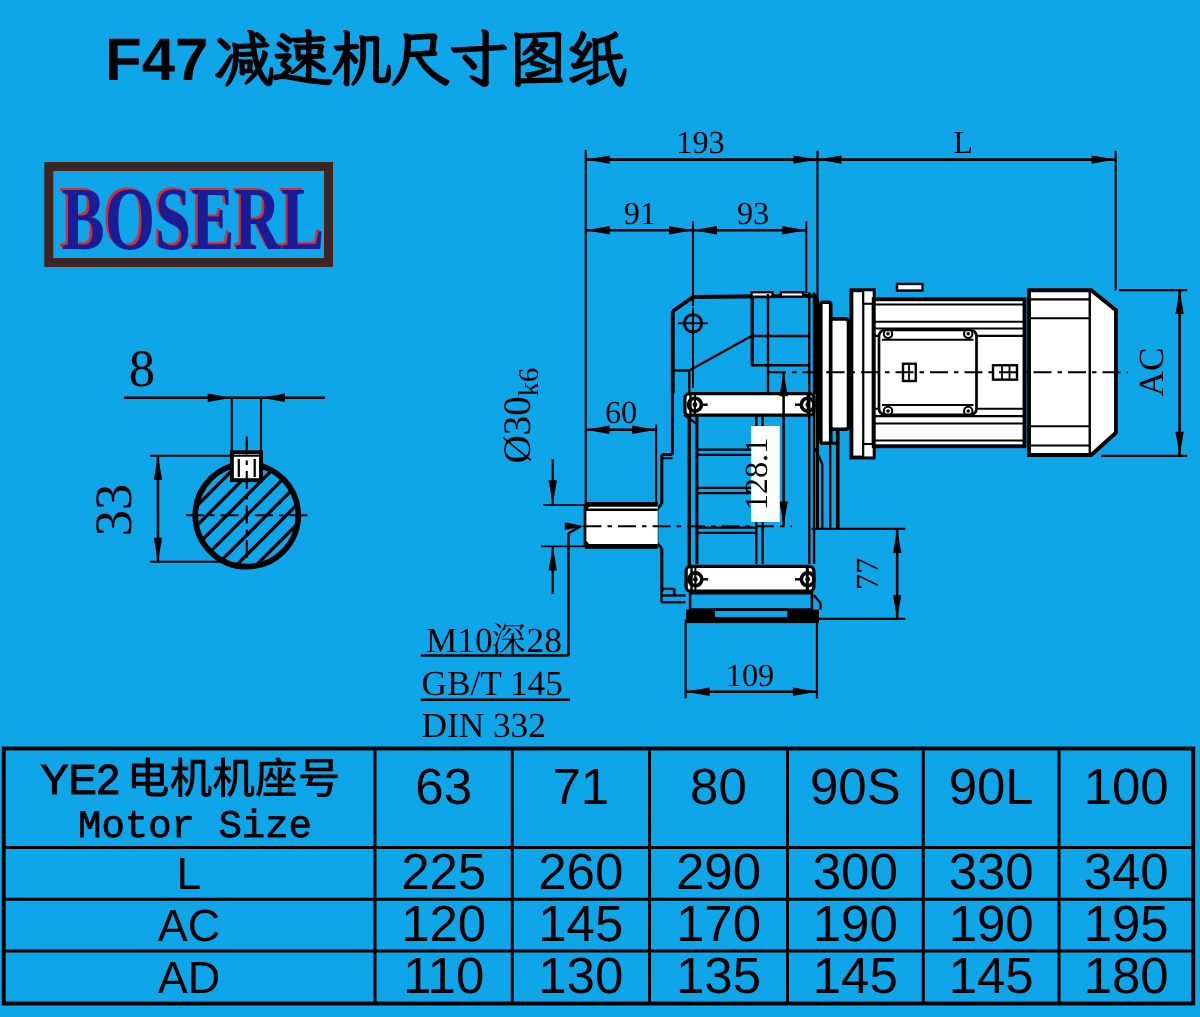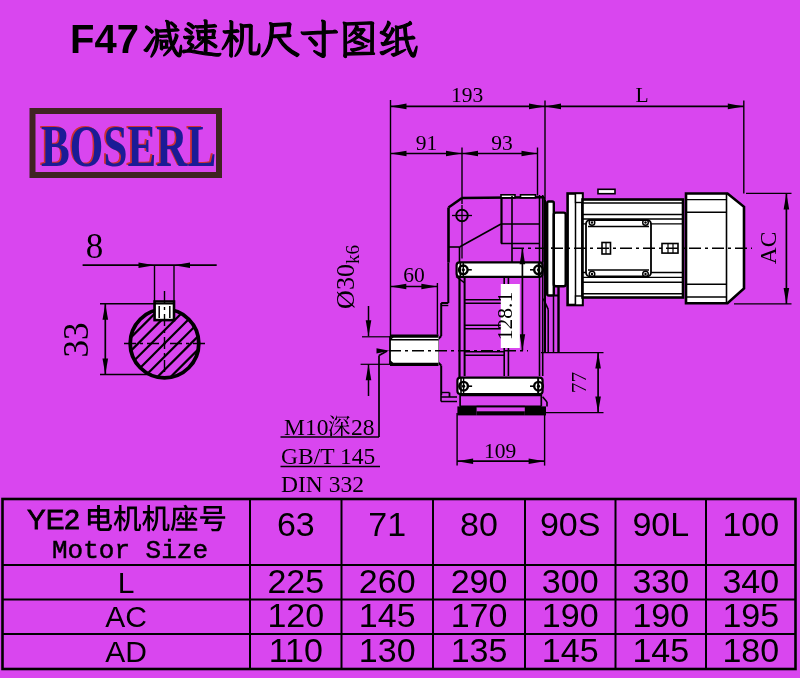--- a/index.html
+++ b/index.html
@@ -1,15 +1,15 @@
 <!DOCTYPE html>
 <html><head><meta charset="utf-8">
 <style>
 html,body{margin:0;padding:0;background:#fff;}
-#page{position:relative;width:800px;height:678px;background:#d946ef;overflow:hidden;}
+#page{position:relative;width:800px;height:678px;background:#0ea5e9;overflow:hidden;}
 svg text{white-space:pre;}
 </style></head>
 <body>
 <div id="page">
 <svg width="800" height="678" viewBox="0 0 800 678">
 <text x="70.0" y="53.0" font-family="Liberation Sans" font-size="40px" font-weight="bold" text-anchor="start" fill="#000">F47</text>
 <path transform="translate(142.0,53.5) scale(0.041000,-0.041000)" d="M952 204Q940 204 935 168Q925 83 913.0 36.5Q901 -10 895.0 -10.0Q889 -10 852.5 38.5Q816 87 772 190Q804 243 841.0 325.5Q878 408 878.0 427.5Q878 447 838 469Q823 476 817.5 476.0Q812 476 812 470V466Q814 462 814 456V440Q814 430 798.0 377.5Q782 325 747 257Q717 335 693 496Q688 529 686 540L876 551Q903 553 903 565Q903 579 875 598Q864 606 858.0 606.0Q852 606 842.0 602.5Q832 599 824.0 598.5Q816 598 806 597L680 589Q670 654 661 772Q659 791 631.0 798.5Q603 806 589.0 806.0Q575 806 575.0 800.5Q575 795 583.5 787.0Q592 779 595.5 768.5Q599 758 602.0 732.0Q605 706 609.5 665.5Q614 625 619 585L405 572Q353 598 338.5 598.0Q324 598 324 590Q324 586 326 581L332 567Q342 540 342 473V404Q342 357 335 283Q321 120 225 -56Q217 -71 217.0 -80.0Q217 -89 223.0 -89.0Q229 -89 250.0 -68.0Q271 -47 297.5 -6.5Q324 34 348.5 92.5Q373 151 388.5 229.0Q404 307 404 479V524L626 537Q642 436 659.0 354.0Q676 272 708 190Q641 80 541 -27Q526 -43 526.0 -50.5Q526 -58 532.5 -58.0Q539 -58 569.5 -36.0Q600 -14 643.5 28.5Q687 71 732 132Q767 52 797 8Q859 -83 905 -83Q923 -83 936.5 -68.0Q950 -53 954 -20Q966 72 966.0 138.0Q966 204 952 204ZM787 641Q803 624 813.0 624.0Q823 624 833.5 639.0Q844 654 844 659Q844 671 785.5 719.5Q727 768 714.5 768.0Q702 768 694.0 757.0Q686 746 686.0 738.5Q686 731 695 724Q743 688 787 641ZM446 442 424 445Q418 445 418.0 441.0Q418 437 424 421Q435 393 459 393L472 394L614 401Q635 403 635.0 415.0Q635 427 620.0 440.5Q605 454 598.0 454.0Q591 454 583.0 450.0Q575 446 563 446L466 443ZM591 325 498 319Q456 331 443.5 331.0Q431 331 431.0 326.0Q431 321 437.0 311.0Q443 301 444 277L450 166V155L447 122Q447 110 462.5 99.5Q478 89 488 89Q504 89 504 106V109L503 126L612 132Q623 133 630.5 135.0Q638 137 638.0 145.5Q638 154 621 178L632 282Q633 287 635.0 291.0Q637 295 637.0 301.0Q637 307 626.0 316.5Q615 326 603 326ZM577 280 571 174 501 171 497 275ZM274 536Q274 545 222.5 593.0Q171 641 146.0 658.0Q121 675 115.0 675.0Q109 675 97.0 663.5Q85 652 85.0 644.5Q85 637 88.5 632.5Q92 628 126.0 599.0Q160 570 193.5 532.0Q227 494 234.5 494.0Q242 494 250 501Q274 520 274 536ZM111 48H115Q127 48 135.5 58.5Q144 69 179.0 124.5Q214 180 263.5 280.0Q313 380 313.0 397.0Q313 414 306 414Q293 414 274 384Q174 224 96 126Q80 106 64.5 98.5Q49 91 49 84Q49 82 62.0 68.0Q75 54 111 48Z" fill="#000" stroke="#000" stroke-width="31.7"></path>
       <path transform="translate(181.2,53.5) scale(0.041000,-0.041000)" d="M899 -64H910Q928 -63 936.5 -57.0Q945 -51 961 -25Q969 -12 969 -8Q969 0 953 0H945Q937 -1 927.5 -1.0Q918 -1 907 -1Q860 -1 797.0 4.5Q734 10 663.5 19.0Q593 28 523.0 39.0Q453 50 392.0 60.5Q331 71 287 80Q257 86 226 89Q272 128 290.5 148.0Q309 168 309 187Q309 198 304.5 205.0Q300 212 281.5 224.5Q263 237 220 264Q214 269 214.0 271.0Q214 273 216 275Q233 297 251.0 319.0Q269 341 294 369Q299 374 304.5 380.5Q310 387 310 394Q310 407 296.0 417.5Q282 428 271 428Q269 428 266.5 427.5Q264 427 261 427L124 415Q119 414 113.5 414.0Q108 414 103 414Q86 414 71 417Q70 417 68.5 417.5Q67 418 66 418Q59 418 59 411L62 398Q66 386 77.5 373.5Q89 361 111 361Q117 361 123.5 361.5Q130 362 139 363L224 371Q208 352 194.5 335.0Q181 318 170 303Q152 278 152 261Q152 241 179 225Q212 207 238 189Q242 185 242 182Q242 181 240 177Q223 157 200.5 135.5Q178 114 149 90Q94 86 69.5 80.5Q45 75 39.5 68.5Q34 62 34 55L35 45Q36 35 41.0 25.0Q46 15 58 15Q61 15 65.5 16.5Q70 18 76 19Q106 28 132.0 32.0Q158 36 180 36Q207 36 231.0 32.5Q255 29 278 24Q322 16 386.0 4.5Q450 -7 524.0 -19.0Q598 -31 670.0 -41.0Q742 -51 802.5 -57.5Q863 -64 899 -64ZM573 517 572 408 459 404 450 510ZM767 527 752 416 629 411 630 520ZM241 469Q251 469 258.5 478.5Q266 488 270.5 499.0Q275 510 275 512Q275 517 272.0 522.0Q269 527 256.5 537.0Q244 547 216.0 565.0Q188 583 138 612Q127 619 119 619Q109 619 97 604Q88 594 88 586Q88 576 106 565Q133 548 160.5 527.5Q188 507 219 481Q226 476 231.0 472.5Q236 469 241 469ZM288 603Q294 603 303.0 610.5Q312 618 318.5 627.5Q325 637 325.0 644.0Q325 651 311.5 664.5Q298 678 278.0 693.5Q258 709 236.5 723.0Q215 737 198.0 746.0Q181 755 175 755Q164 755 154.0 742.0Q144 729 144 724Q144 716 160 705Q189 686 216.0 663.5Q243 641 269 615Q281 603 288 603ZM629 363 812 371Q820 372 827.5 373.5Q835 375 835 381Q835 386 829.0 394.0Q823 402 808 415L828 524Q829 529 833.5 534.0Q838 539 838 545Q838 553 823.0 566.0Q808 579 792 579H785L630 570V636L843 649Q850 650 855.0 653.5Q860 657 860 663Q860 673 849.0 683.5Q838 694 825.0 701.0Q812 708 806 708Q802 708 800 707Q790 703 779.5 701.0Q769 699 755 698L630 690V792Q630 806 615.5 811.5Q601 817 586.5 818.0Q572 819 571 819Q556 819 556 811Q556 807 562 799Q570 789 572.0 779.0Q574 769 574 758V687L402 676H391Q370 676 353 680Q350 681 346 681Q340 681 340 675Q340 671 341 668Q346 655 358.0 638.0Q370 621 395 621Q402 621 410.5 621.5Q419 622 429 623L573 632V567L444 560Q421 566 406.0 568.5Q391 571 383 571Q371 571 371.0 565.0Q371 559 381 544Q385 538 388.0 527.5Q391 517 392 506L403 403Q403 399 403.5 395.5Q404 392 404 388Q404 382 403.5 376.0Q403 370 402 363V357Q402 344 411.5 336.0Q421 328 432.5 325.0Q444 322 448 322Q458 322 461.5 328.0Q465 334 465 342V346L464 355L539 358Q493 296 442.0 243.0Q391 190 341 151Q317 133 317 122Q317 116 326 116Q338 116 363.0 130.0Q388 144 419.0 167.0Q450 190 480.5 217.5Q511 245 536.0 273.0Q561 301 574 324L573 307Q572 290 572 276Q572 255 572.0 230.0Q572 205 572 188L571 170Q571 152 569.5 131.5Q568 111 564 88Q564 86 563.5 84.0Q563 82 563 80Q563 68 573.0 58.0Q583 48 595.0 42.5Q607 37 612 37Q621 37 625.0 45.0Q629 53 629 66V278Q680 247 725.5 216.0Q771 185 817 149Q831 138 839.0 138.0Q847 138 854.5 146.0Q862 154 866.5 164.0Q871 174 871 179Q871 190 850 204Q819 226 786.0 247.0Q753 268 724.0 285.5Q695 303 675.0 313.5Q655 324 650 324Q639 324 629 307Z" fill="#000" stroke="#000" stroke-width="31.7"></path>
       <path transform="translate(220.4,53.5) scale(0.041000,-0.041000)" d="M709 649 703 58Q703 13 722.0 -6.5Q741 -26 770.5 -30.0Q800 -34 830 -34Q877 -34 904.0 -27.0Q931 -20 943.5 -1.5Q956 17 959.5 50.5Q963 84 963 136Q963 138 962.5 154.5Q962 171 961.0 191.5Q960 212 956.5 227.0Q953 242 947 242Q935 242 931 202Q926 156 919.0 123.0Q912 90 904 60Q900 44 886.0 38.0Q872 32 828 32Q789 32 778.5 37.5Q768 43 768 64L774 648Q774 654 776.0 659.5Q778 665 778 671Q778 684 763.5 696.0Q749 708 733 708Q730 708 727.5 707.5Q725 707 721 707L559 697Q499 720 486 720Q479 720 479 714Q479 712 480.5 707.5Q482 703 483 698Q489 683 492.5 662.0Q496 641 497.0 603.5Q498 566 498 501Q498 420 494.5 352.5Q491 285 478.5 223.5Q466 162 440.0 99.5Q414 37 369 -34Q355 -56 355 -65Q355 -72 361 -72Q366 -72 385.5 -56.0Q405 -40 431.5 -7.0Q458 26 484.5 76.5Q511 127 531.0 196.5Q551 266 556 355Q560 411 560.5 466.0Q561 521 561 573V641ZM298 511 431 524Q440 525 446.5 528.5Q453 532 453 539Q453 548 444.0 558.0Q435 568 423.5 574.5Q412 581 404 581Q399 581 397 580Q381 575 360 573L298 567L301 763Q301 774 296.5 781.0Q292 788 269 795Q259 798 250.5 800.0Q242 802 236 802Q224 802 224 794Q224 790 228 783Q241 764 241 741L239 561L127 550Q123 549 119.0 549.0Q115 549 110 549Q93 549 78 553Q77 553 75.5 553.5Q74 554 73 554Q66 554 66 549L70 536Q75 522 86.0 508.5Q97 495 117 495Q123 495 130.5 495.5Q138 496 147 497L232 505Q192 393 147.0 295.5Q102 198 52 128Q41 111 41 103Q41 96 48 96Q56 96 74.0 114.0Q92 132 116.0 162.5Q140 193 164.5 230.0Q189 267 208.5 305.5Q228 344 238 377L236 358Q235 340 235 325Q235 282 234.5 231.0Q234 180 233.5 134.0Q233 88 232 58V29Q232 14 230.5 -2.5Q229 -19 225 -34Q224 -38 224 -45Q224 -65 243.0 -75.5Q262 -86 273 -86Q290 -86 290 -62L296 399Q314 380 338.5 349.5Q363 319 378 295Q387 281 398 281Q407 281 421.5 292.5Q436 304 436 314Q436 321 421.5 341.5Q407 362 386.5 385.0Q366 408 347.0 425.0Q328 442 320 442Q310 442 297 429Z" fill="#000" stroke="#000" stroke-width="31.7"></path>
       <path transform="translate(259.6,53.5) scale(0.041000,-0.041000)" d="M688 686 664 470 324 449Q330 506 334.0 561.0Q338 616 339 665ZM493 400 728 412Q742 413 753.0 415.5Q764 418 764 428Q764 435 756.5 446.5Q749 458 731 476L757 686Q758 691 762.0 697.0Q766 703 766 710Q766 722 750.0 736.0Q734 750 717 750Q715 750 712.0 749.5Q709 749 706 749L335 726Q272 751 253 751Q241 751 241 743Q241 737 248 725Q255 715 260.0 694.0Q265 673 265 654Q265 592 260.0 514.0Q255 436 243 352Q227 236 179.5 134.0Q132 32 69 -42Q52 -63 52 -73Q52 -79 58 -79Q66 -79 88.5 -63.0Q111 -47 142.5 -14.0Q174 19 206.5 70.0Q239 121 267.0 191.0Q295 261 311 351Q313 361 314.5 370.5Q316 380 317 390L427 396Q485 288 553.0 206.0Q621 124 707.0 57.5Q793 -9 904 -74Q909 -77 912 -77Q919 -77 930.5 -65.0Q942 -53 951.5 -40.0Q961 -27 961 -23Q961 -15 945 -8Q785 70 676.5 170.0Q568 270 493 400Z" fill="#000" stroke="#000" stroke-width="31.7"></path>

